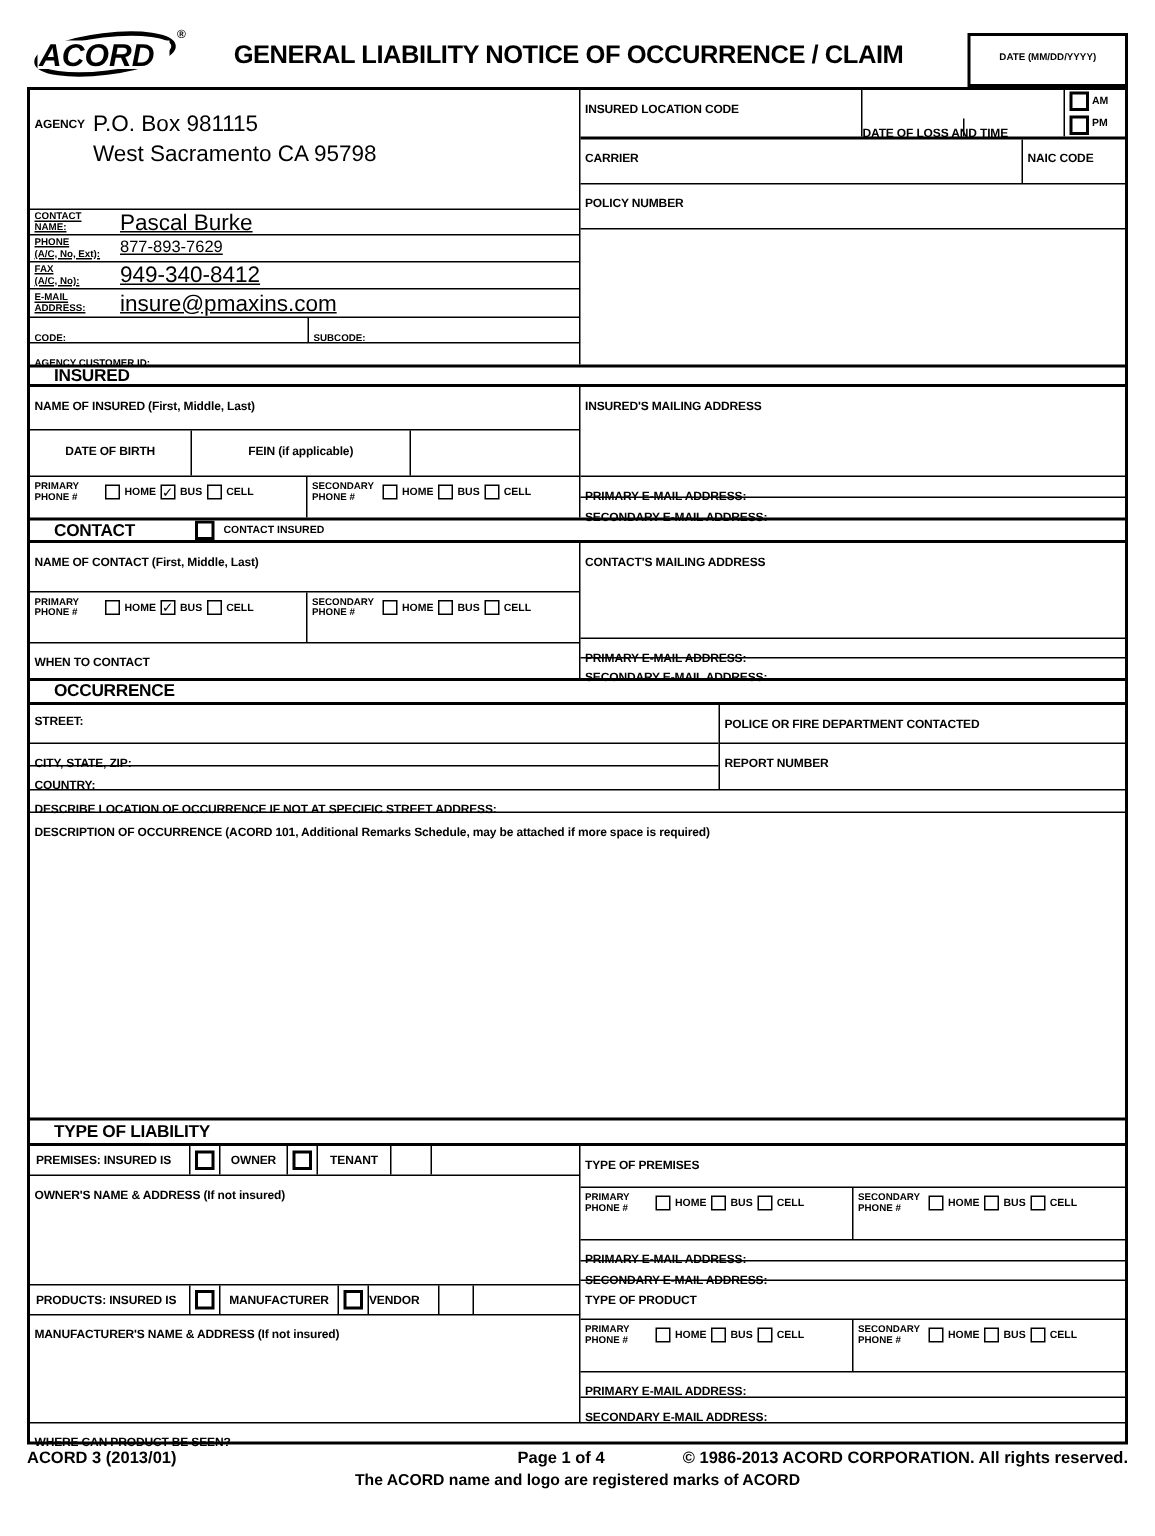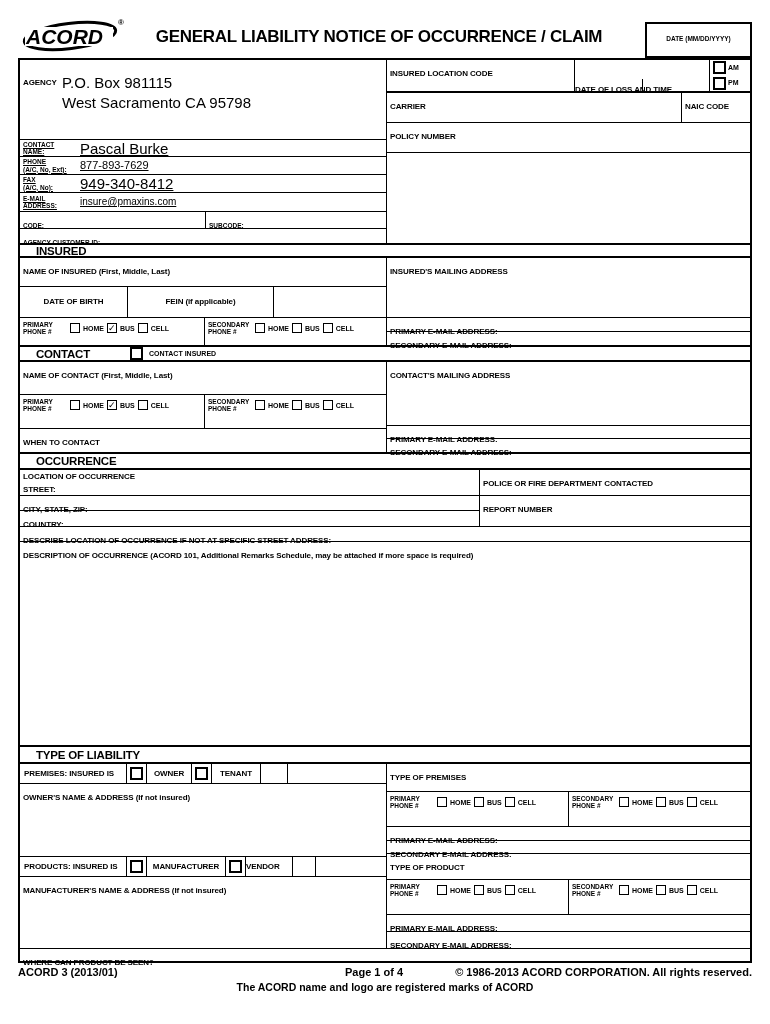--- a/index.html
+++ b/index.html
@@ -106,21 +106,21 @@
           <span class="val" style="font-size:11px">877-893-7629</span>
         </div>
         <div class="arow bb" style="height:18px">
           <span class="lab lbl65 pre">FAX
 (A/C, No):</span>
           <span class="val" style="font-size:15px">949-340-8412</span>
         </div>
         <div class="arow bb" style="height:19px">
           <span class="lab lbl65 pre">E-MAIL
 ADDRESS:</span>
-          <span class="val" style="font-size:10px">insure@pmaxins.com</span>
+          <span class="val" style="font-size:15px">insure@pmaxins.com</span>
         </div>
         <div class="fxr bb" style="height:17px">
           <div class="f1 br pad"><span class="lbl65">CODE:</span></div>
           <div style="width:180px" class="pad"><span class="lbl65">SUBCODE:</span></div>
         </div>
         <div class="f1 pad">
           <span class="lbl65">AGENCY CUSTOMER ID:</span>
         </div>
       </div>
 
@@ -273,21 +273,20 @@
       </div>
     </div>
 
     <div class="strip bt2" style="height:16px">
       <span class="sect">OCCURRENCE</span>
     </div>
     <div class="col bt2" style="height:277px">
       <div class="fxr" style="height:56px">
         <div class="col br" style="width:460px">
           <div class="bb pad" style="height:26px">
-            <div class="lbl">LOCATION OF OCCURRENCE</div>
             <div class="lbl" style="margin-top:4px">STREET:</div>
           </div>
           <div class="bb pad" style="height:15px">
             <span class="lbl">CITY, STATE, ZIP:</span>
           </div>
           <div class="f1 pad">
             <span class="lbl">COUNTRY:</span>
           </div>
         </div>
         <div class="f1 col">

